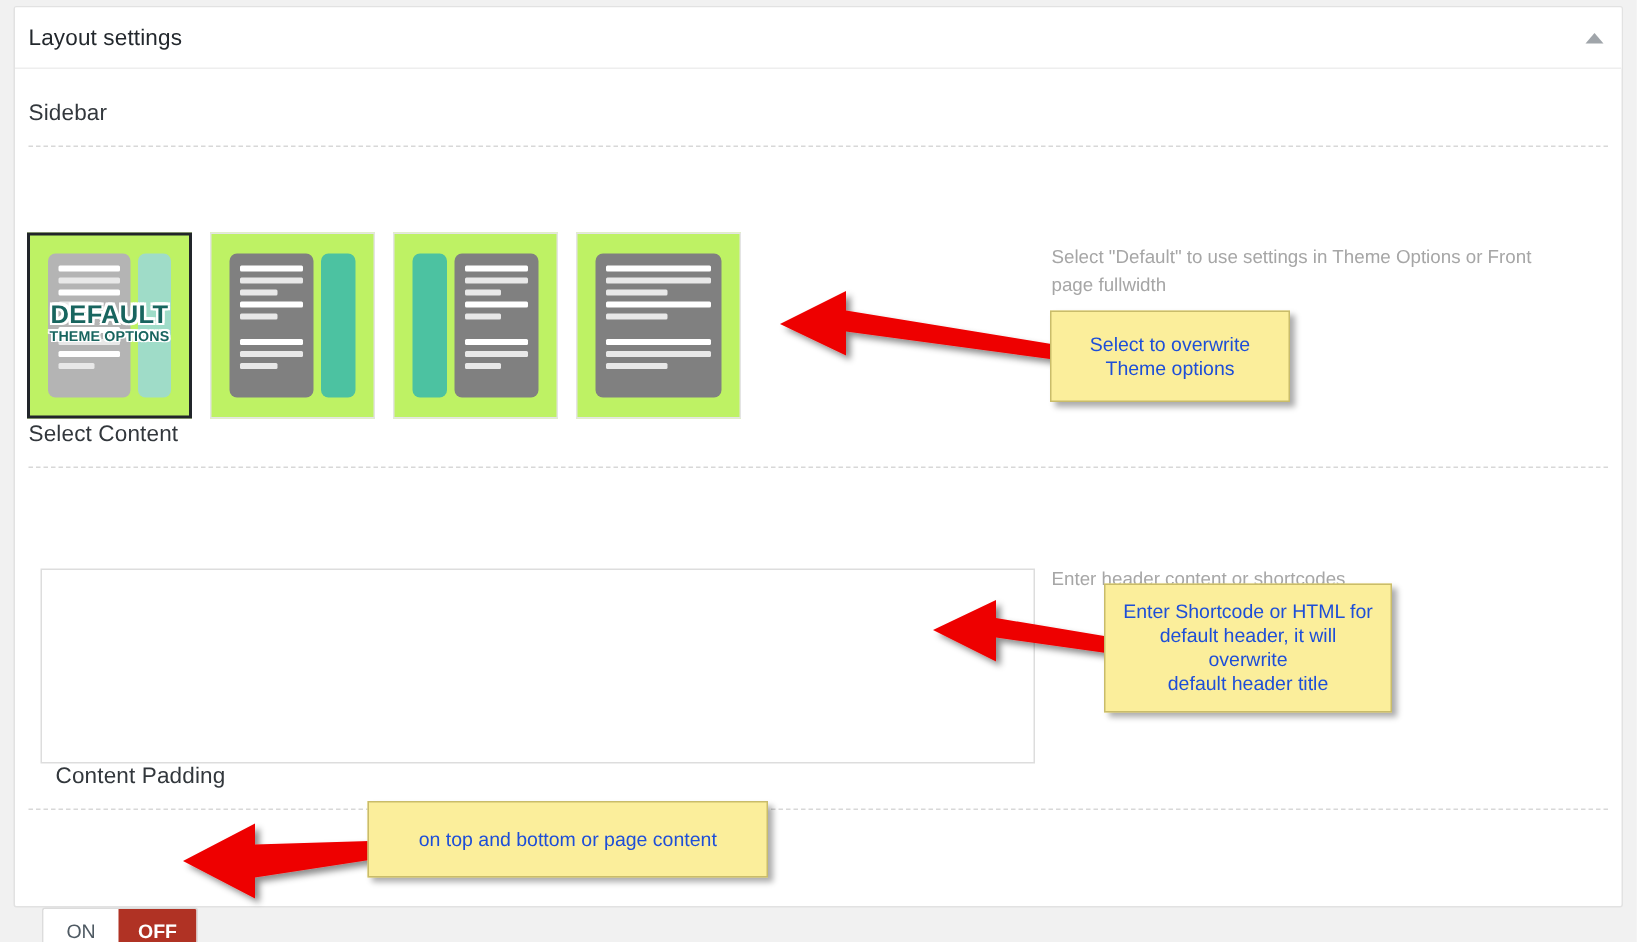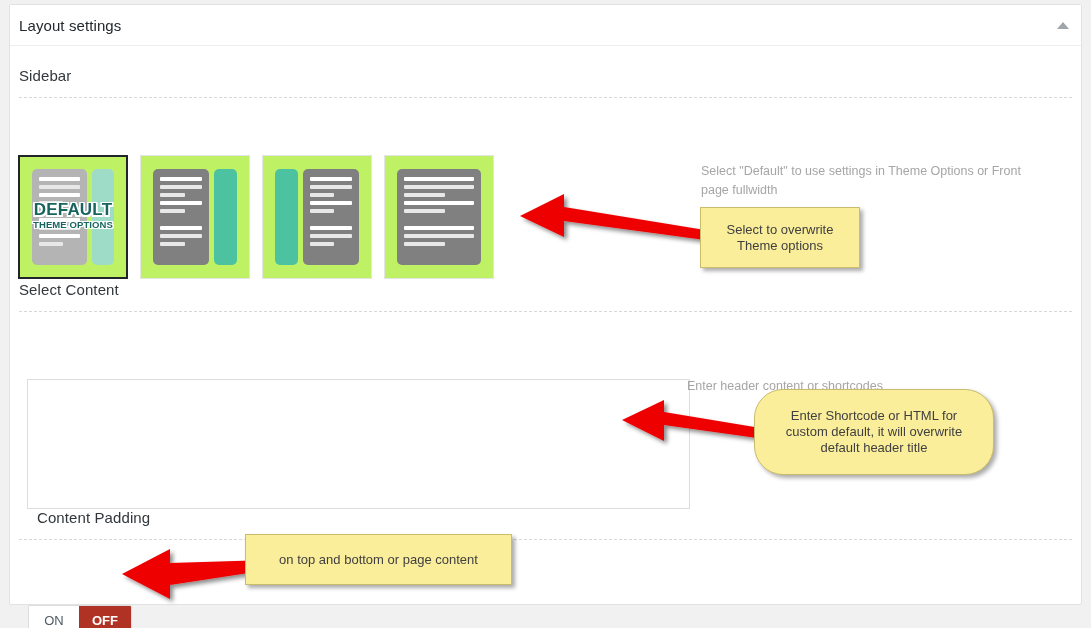--- a/index.html
+++ b/index.html
@@ -215,21 +215,21 @@
     position: absolute;
     background: #fbee9b;
     border: 1px solid #c9bc6a;
     box-shadow: 3px 3px 4px rgba(0,0,0,.33);
     display: flex;
     align-items: center;
     justify-content: center;
     text-align: center;
     font-size: 13px;
     line-height: 16px;
-    color: #404040;
+    color: #1d4ed8;
     padding: 4px 8px;
     z-index: 20;
   }
   .arrow-svg {
     position: absolute;
     z-index: 15;
     overflow: visible;
   }
 </style>
 </head>
@@ -324,21 +324,21 @@
         </div>
       </div>
 
       <div class="help-text" style="left:691px; top:116px;">Select "Default" to use settings in Theme Options or Front page fullwidth</div>
 
       <div class="field-label" style="left:9px; top:235px;">Select Content</div>
       <div class="divider" style="top:265px;"></div>
 
       <textarea class="textarea-box" placeholder="" style=""></textarea>
 
-      <div class="help-text" style="left:677px; top:331px;">Enter header content or shortcodes</div>
+      <div class="help-text" style="left:691px; top:331px;">Enter header content or shortcodes</div>
 
       <div class="field-label" style="left:27px; top:463px;">Content Padding</div>
       <div class="divider" style="top:493px;"></div>
 
       <div class="toggle">
         <div class="toggle-btn on">ON</div>
         <div class="toggle-btn off">OFF</div>
       </div>
 
 
@@ -368,24 +368,24 @@
     </g>
   </svg>
 
   <div class="callout" style="left:700px; top:207px; width:160px; height:61px;">
     <div>
       <div>Select to overwrite</div>
       <div>Theme options</div>
     </div>
   </div>
 
-  <div class="callout" style="left:754px; top:389px; width:240px; height:86px;border-radius:29px;">
+  <div class="callout" style="left:736px; top:389px; width:192px; height:86px;">
     <div>
       <div>Enter Shortcode or HTML for</div>
-      <div>custom default, it will overwrite</div>
+      <div>default header, it will overwrite</div>
       <div>default header title</div>
     </div>
   </div>
 
   <div class="callout" style="left:245px; top:534px; width:267px; height:51px;">
     <div>
       <div>on top and bottom or page content</div>
     </div>
   </div>
 

